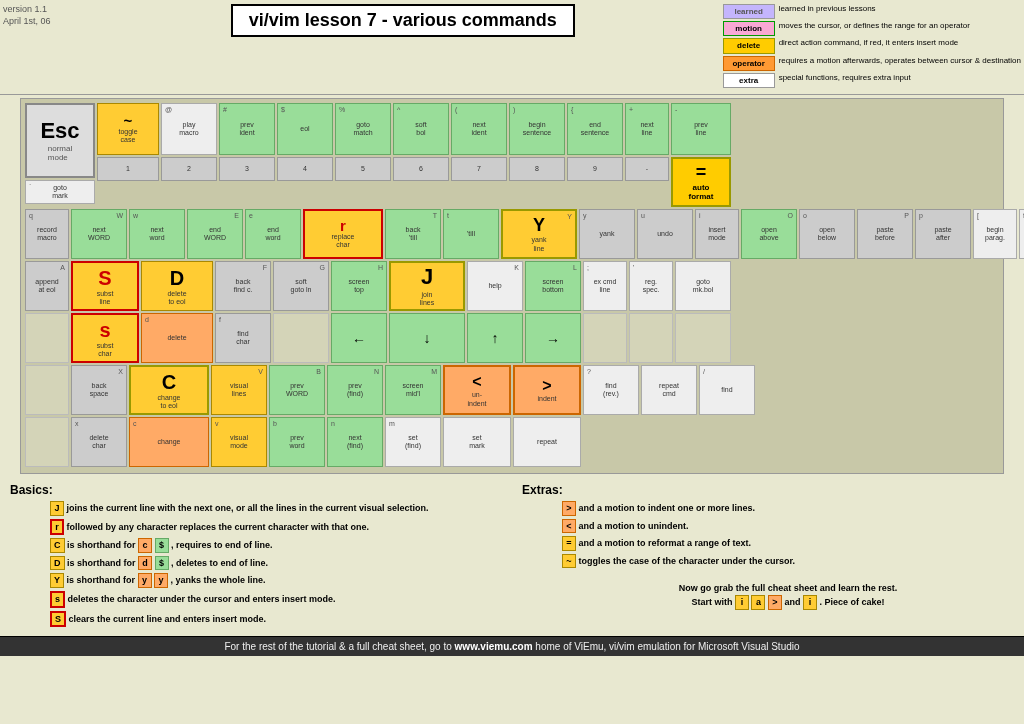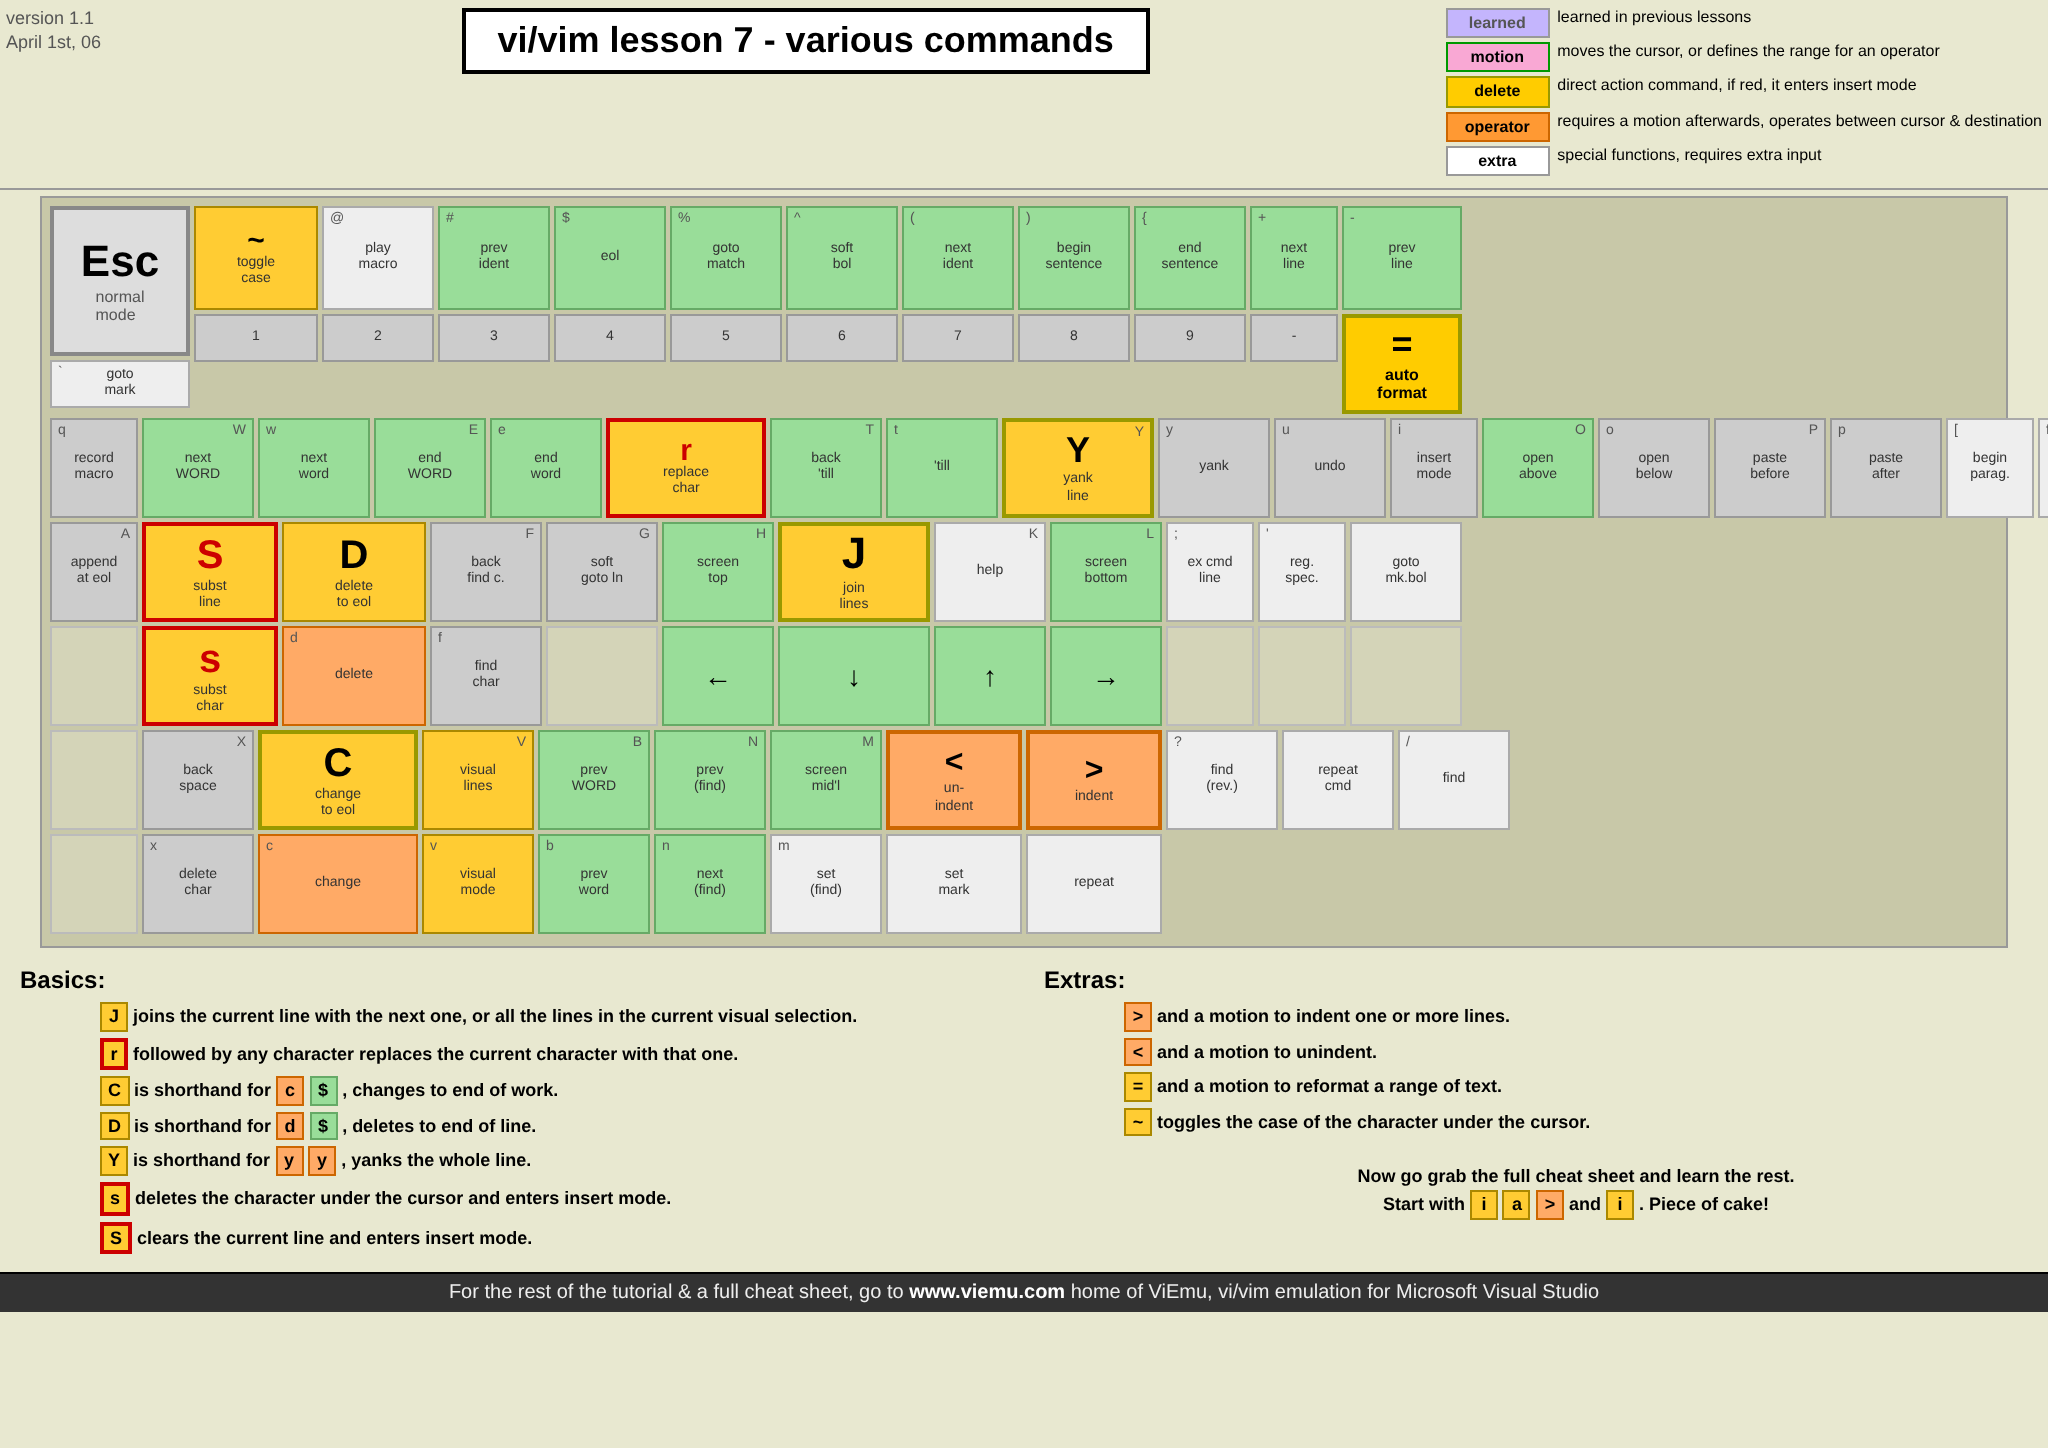--- a/index.html
+++ b/index.html
@@ -667,21 +667,21 @@
     </div>
     <div class="info-line">
       <span class="inline-key inline-key-cmd" style="background:#fc3;border:2px solid #c00;">r</span>
       <strong> followed by any character replaces the current character with that one.</strong>
     </div>
     <div class="info-line">
       <span class="inline-key inline-key-cmd">C</span>
       <strong> is shorthand for </strong>
       <span class="inline-key inline-key-op">c</span>
       <span class="inline-key inline-key-motion">$</span>
-      <strong>, changes to end of work.</strong>
+      <strong>, requires to end of line.</strong>
     </div>
     <div class="info-line">
       <span class="inline-key inline-key-cmd">D</span>
       <strong> is shorthand for </strong>
       <span class="inline-key inline-key-op">d</span>
       <span class="inline-key inline-key-motion">$</span>
       <strong>, deletes to end of line.</strong>
     </div>
     <div class="info-line">
       <span class="inline-key inline-key-cmd">Y</span>

